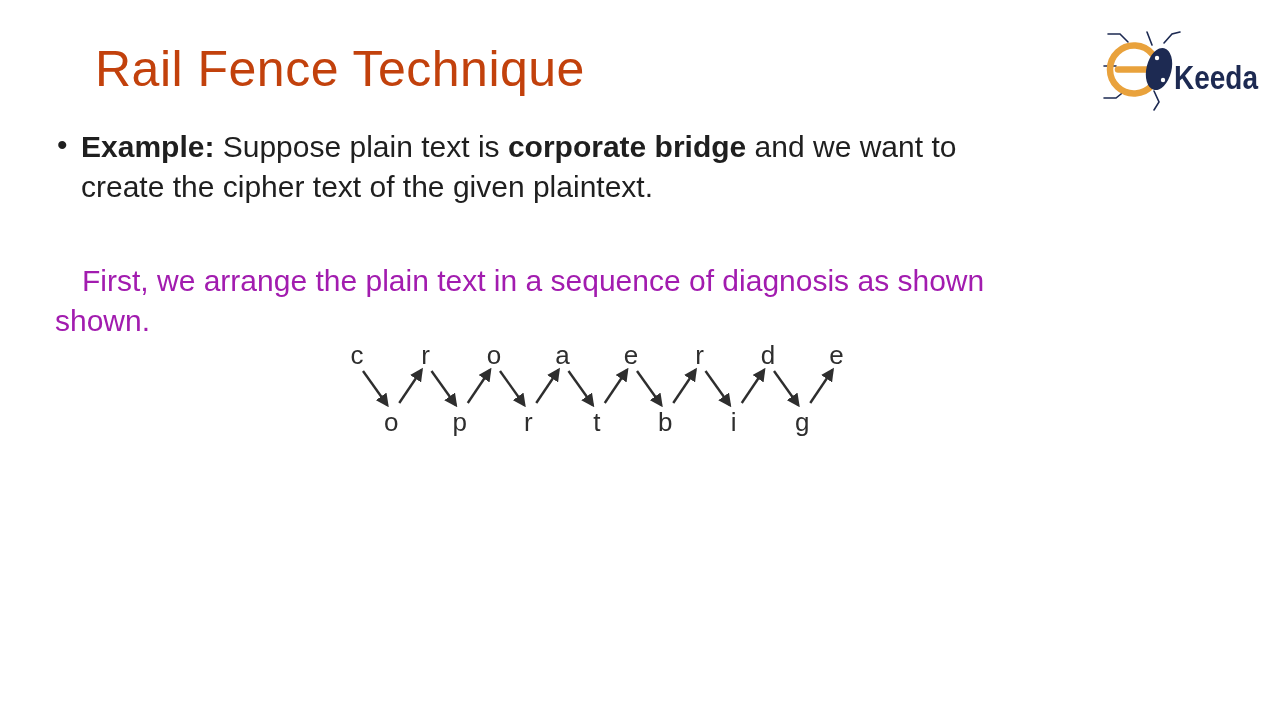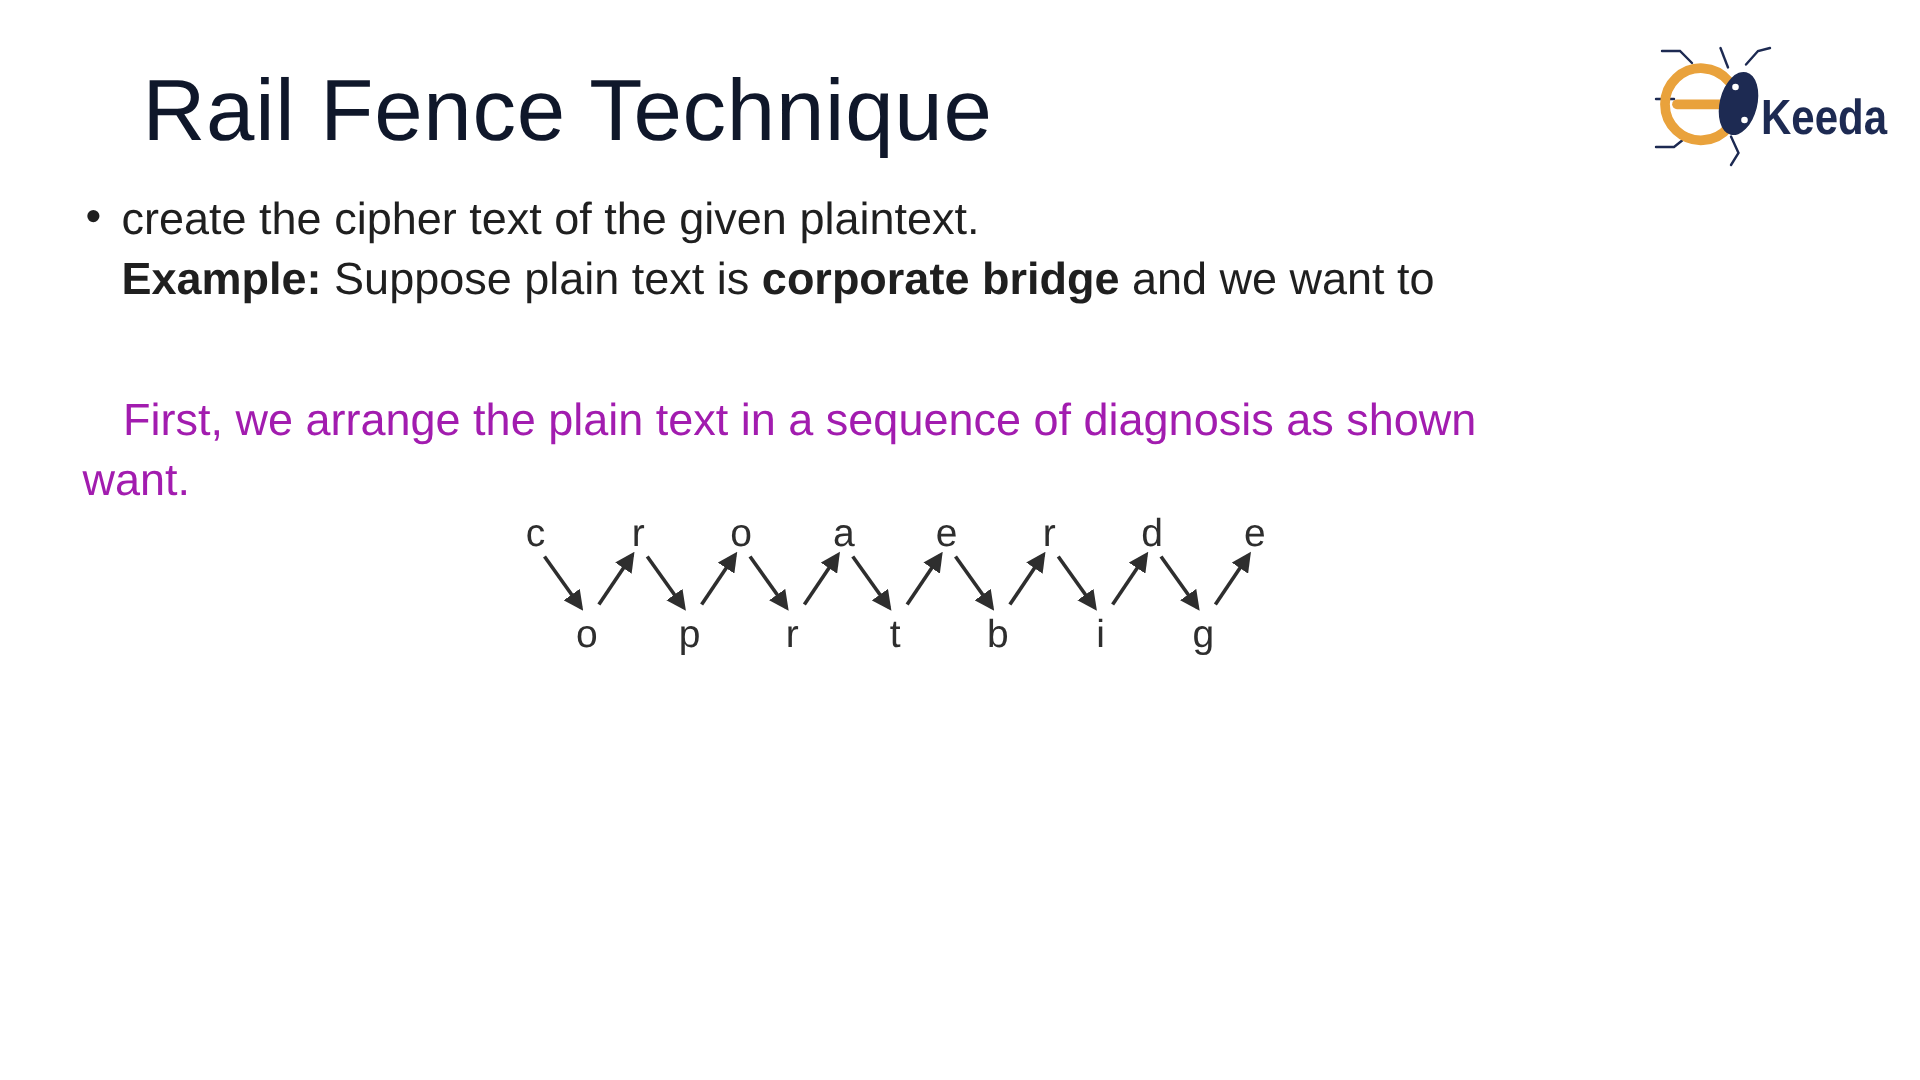--- a/index.html
+++ b/index.html
@@ -2,21 +2,21 @@
 <html><head>
 <meta charset="utf-8">
 <style>
   * { margin:0; padding:0; box-sizing:border-box; }
   html,body { width:1280px; height:720px; }
   body { background:#ffffff; font-family:"Liberation Sans", sans-serif; }
   .slide { position:relative; width:1280px; height:720px; background:#ffffff; overflow:hidden; }
 
   .title {
     position:absolute; left:95px; top:40px;
-    font-size:58px; font-weight:300; color:#0f172a; letter-spacing:0.5px;
+    font-size:50px; font-weight:300; color:#c2410c; letter-spacing:0.5px;
     white-space:nowrap;
   }
 
   .logo { position:absolute; left:1102px; top:27px; width:162px; height:90px; }
 
   .bullet-block {
     position:absolute; left:57px; top:127px;
     font-size:30px; line-height:40px; color:#1f1f1f;
   }
   .bullet-glyph { position:absolute; left:0; top:-2px; }
@@ -58,28 +58,28 @@
     <ellipse cx="57" cy="42" rx="12.5" ry="21.5" transform="rotate(14 57 42)" fill="#1D2A52"></ellipse>
     <circle cx="55" cy="31" r="2.2" fill="#ffffff"></circle>
     <circle cx="61" cy="53" r="2.2" fill="#ffffff"></circle>
 
     <text x="72" y="62" font-size="33" textLength="84" lengthAdjust="spacingAndGlyphs" fill="#1D2A52">Keeda</text>
   </svg>
 
   <div class="bullet-block">
     <span class="bullet-glyph">•</span>
     <div class="bullet-lines">
+      <div><span class="b">Example:</span><span> Suppose plain text is </span><span class="b">corporate bridge</span><span> and we want to</span></div>
       <div><span>create the cipher text of the given plaintext.</span></div>
-      <div><span class="b">Example:</span><span> Suppose plain text is </span><span class="b">corporate bridge</span><span> and we want to</span></div>
     </div>
   </div>
 
   <div class="para">
     <div class="indent">First, we arrange the plain text in a sequence of diagnosis as shown</div>
-    <div>want.</div>
+    <div>shown.</div>
   </div>
 
   <svg class="zigzag" width="520" height="115" viewBox="0 0 520 115">
     <defs>
       <marker id="ah" viewBox="0 0 10 10" refX="8" refY="5" markerWidth="5.5" markerHeight="5.5" orient="auto-start-reverse">
         <path id="ah-path" d="M 0 0 L 10 5 L 0 10 z" fill="#2e2e2e"></path>
       </marker>
     </defs>
   <line x1="23" y1="38" x2="47.25" y2="72" stroke="#2e2e2e" stroke-width="2.4" marker-end="url(#ah)"></line>
       <line x1="59.25" y1="70" x2="81.5" y2="37" stroke="#2e2e2e" stroke-width="2.4" marker-end="url(#ah)"></line>

